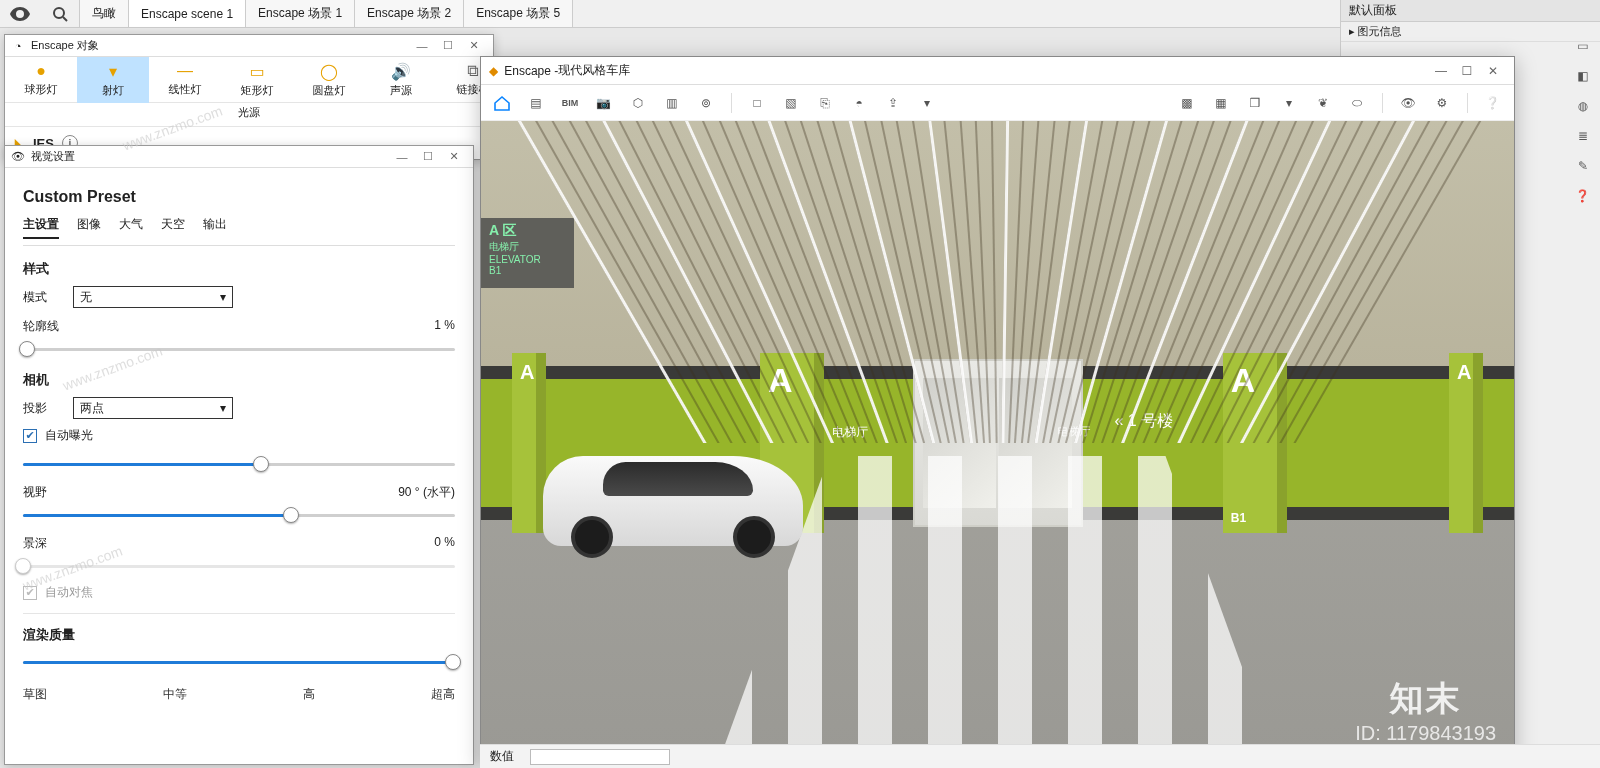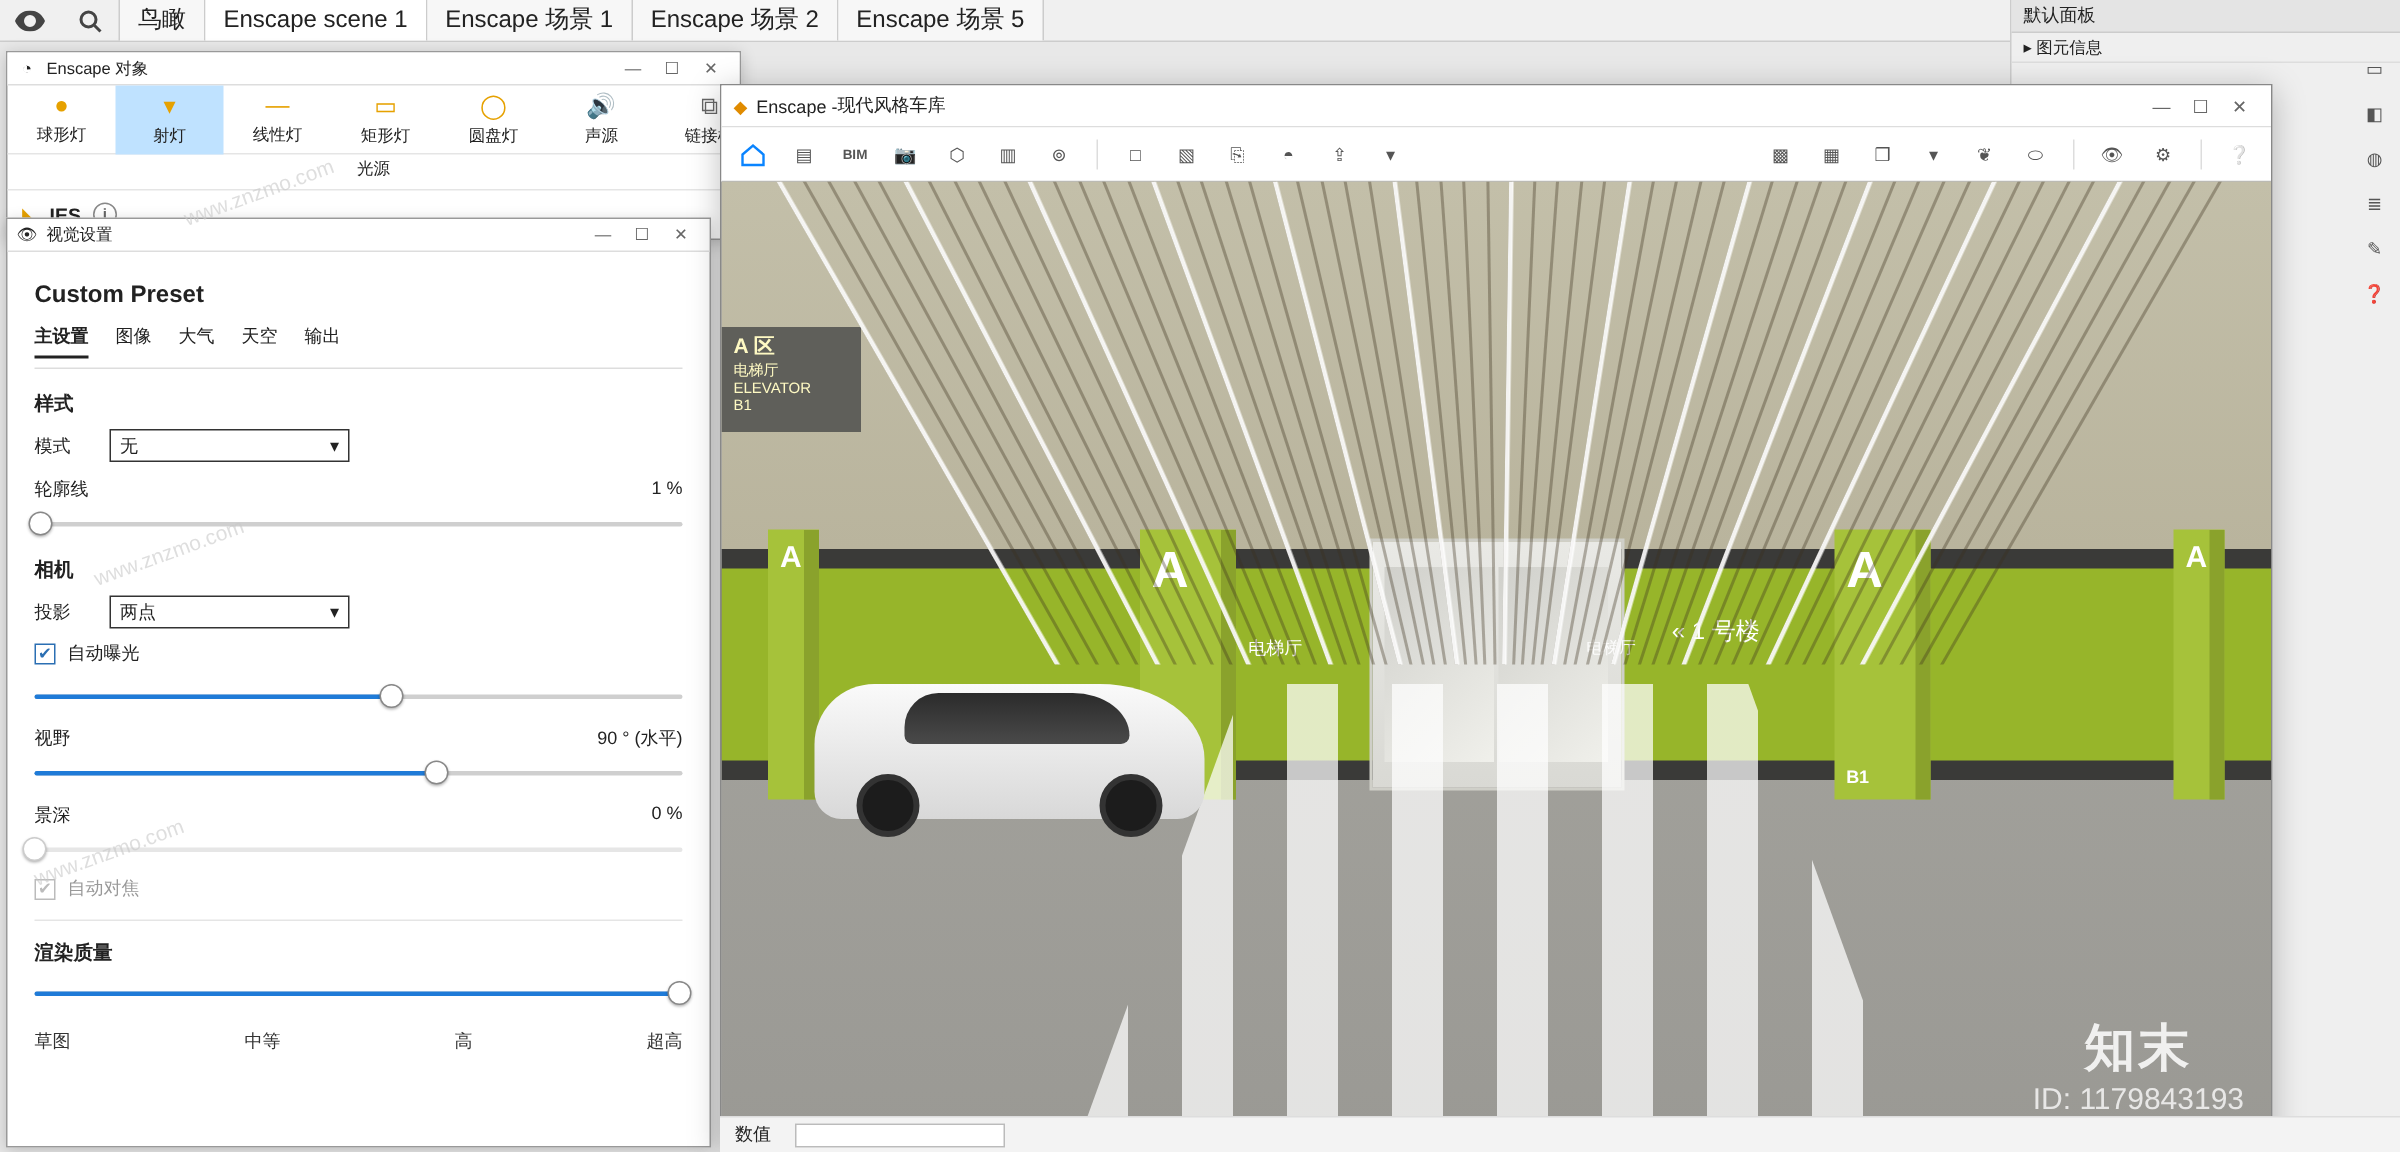--- a/index.html
+++ b/index.html
@@ -2,21 +2,21 @@
 <html><head>
 <meta charset="utf-8">
 <style>
   * { box-sizing: border-box; margin: 0; padding: 0; }
   body { font-family: "Microsoft YaHei", Arial, sans-serif; font-size: 12px; background: #e8e8e8; overflow: hidden; width: 1600px; height: 768px; position: relative; color: #222; }
 
   
   .app-tabs { position: absolute; top: 0; left: 0; right: 0; height: 28px; background: #f0f0f0; border-bottom: 1px solid #ccc; display: flex; align-items: stretch; }
   .app-tabs .eye { width: 40px; display:flex; align-items:center; justify-content:center; }
   .app-tabs .search { width: 40px; display:flex; align-items:center; justify-content:center; border-right: 1px solid #ccc;}
-  .app-tabs .tab { padding: 11px 12px; display:flex; align-items:center; border-right:1px solid #ccc; font-size:16px; background:#fff; cursor:pointer;}
+  .app-tabs .tab { padding: 11px 12px; display:flex; align-items:center; border-right:1px solid #ccc; font-size:12px; background:#fff; cursor:pointer;}
   .app-tabs .tab.active { background:#fff; }
   .app-tabs .tab:not(.active){ background:#f7f7f7; }
 
   
   .panel { position:absolute; background:#fff; border:1px solid #999; box-shadow:0 2px 10px rgba(0,0,0,0.2);}
   .titlebar { height:22px; display:flex; align-items:center; padding:0 6px; font-size:11px; background:#fff; border-bottom:1px solid #ddd;}
   .titlebar .ico { width:14px; height:14px; margin-right:6px; display:inline-flex; align-items:center; justify-content:center;}
   .titlebar .spacer { flex:1; }
   .winbtn { width:26px; height:18px; display:inline-flex; align-items:center; justify-content:center; color:#666; cursor:pointer;}
 
@@ -87,21 +87,21 @@
   .pillar .big { position:absolute; top:8px; left:8px; font-size:34px; color:#fff; font-weight:800;}
   .pillar .sub { position:absolute; bottom:8px; left:8px; color:#fff; font-size:12px; font-weight:700;}
   .p1 { left:27%; }
   .p2 { right:22%; }
   .p3 { left:3%; }
   .p4 { right:3%; }
   .sign-elev { position:absolute; color:#fff; font-size:12px; }
   .sign-elev.s1 { top:47%; left:34%; }
   .sign-elev.s2 { top:45%; right:33%; font-size:16px; }
   .sign-elev.s3 { top:47%; right:41%; font-size:11px; opacity:0.9; }
-  .sign-board { position:absolute; top:15%; left:0; width:9%; height:11%; background:#5f5f5a; color:#fef9c3; padding:4px 8px; font-size:14px; font-weight:700;}
+  .sign-board { position:absolute; top:15%; left:0; width:9%; height:11%; background:#5f5f5a; color:#86efac; padding:4px 8px; font-size:14px; font-weight:700;}
   .sign-board small { display:block; font-size:10px; font-weight:400;}
   .car { position:absolute; left:6%; bottom:34%; width:260px; height:90px;}
   .car .body { position:absolute; inset:0; background:linear-gradient(#fafafa,#d8d8d8); border-radius:40px 70px 18px 18px / 40px 50px 18px 18px;}
   .car .win { position:absolute; top:6px; left:60px; width:150px; height:34px; background:linear-gradient(#2b2b2b,#4a4a4a); border-radius:24px 40px 6px 6px/24px 30px 6px 6px;}
   .car .wheel { position:absolute; bottom:-12px; width:42px; height:42px; background:#1c1c1c; border-radius:50%; border:4px solid #333;}
   .car .wheel.wl { left:28px;}
   .car .wheel.wr { right:28px;}
 
   
   .right-strip { position:absolute; top:0; right:0; width:260px; height:768px; background:#efefef; border-left:1px solid #ccc;}

